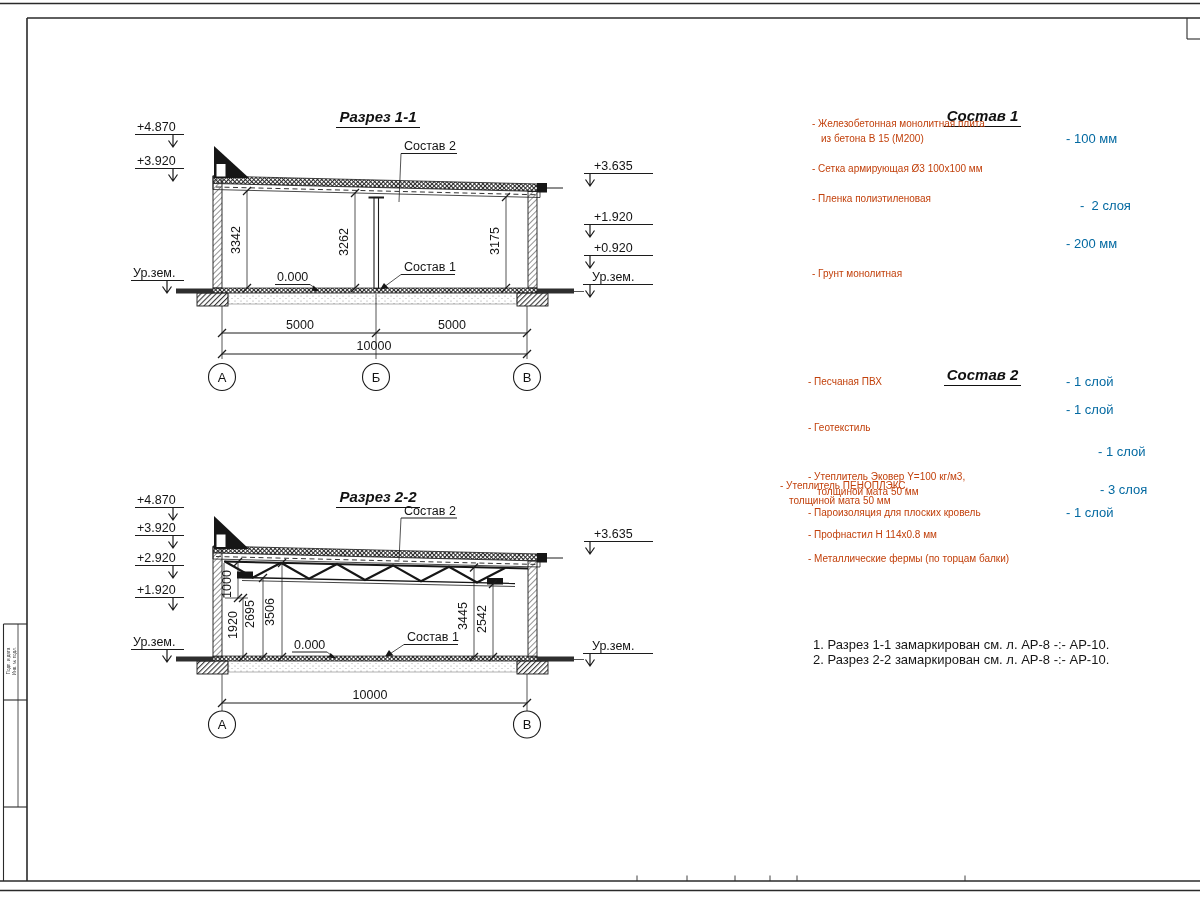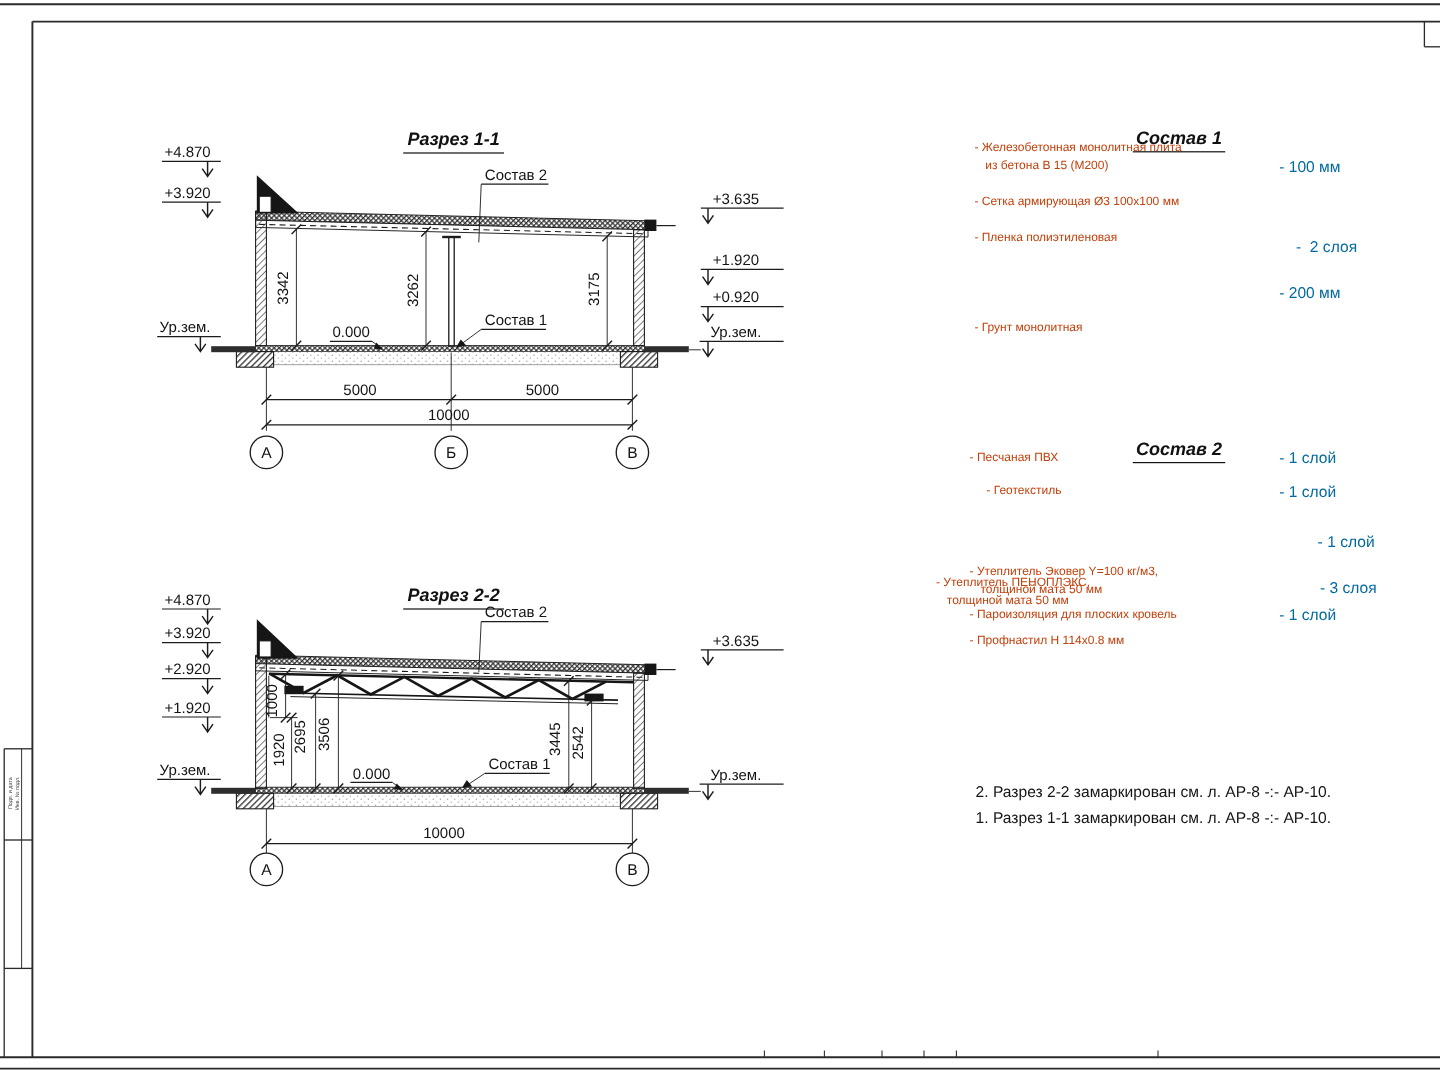--- a/index.html
+++ b/index.html
@@ -336,39 +336,42 @@
   <span class="val" style="left:1066px;top:236px;">- 200 мм</span>
   <div class="txt" style="left:812px;top:266px;">
         <span class="nm">- Грунт монолитная</span>
       </div>
 
   <div class="stitle" style="left:905px;top:322px;width:155px;"><span>Состав 2</span></div>
   <div class="txt" style="left:808px;top:374px;">
         <span class="nm">- Песчаная ПВХ</span>
       </div>
   <span class="val" style="left:1066px;top:374px;">- 1 слой</span>
-  <div class="txt" style="left:808px;top:402px;margin-left:14px;">
+  <div class="txt" style="left:808px;top:420px;">
         <span class="nm">- Геотекстиль</span>
       </div>
   <span class="val" style="left:1066px;top:402px;">- 1 слой</span>
   <div class="txt" style="left:780px;top:431px;margin-top:47px;">
         <span class="nm">- Утеплитель ПЕНОПЛЭКС,
 толщиной мата 50 мм</span>
       </div>
   <span class="val" style="left:1098px;top:444px;">- 1 слой</span>
   <div class="txt" style="left:808px;top:469px;">
         <span class="nm">- Утеплитель Эковер Y=100 кг/м3,
 толщиной мата 50 мм</span>
       </div>
   <span class="val" style="left:1100px;top:482px;">- 3 слоя</span>
   <div class="txt" style="left:808px;top:505px;">
         <span class="nm">- Пароизоляция для плоских кровель</span>
       </div>
   <span class="val" style="left:1066px;top:505px;">- 1 слой</span>
   <div class="txt" style="left:808px;top:527px;">
         <span class="nm">- Профнастил Н 114х0.8 мм</span>
       </div>
-
-  <div class="note" style="left:813px;top:674px;">1. Разрез 1-1 замаркирован см. л. АР-8 -:- АР-10.</div>
+  <div class="txt" style="left:808px;top:551px;">
+        <span class="nm">- Металлические фермы (по торцам балки)</span>
+      </div>
+
+  <div class="note" style="left:813px;top:637px;">1. Разрез 1-1 замаркирован см. л. АР-8 -:- АР-10.</div>
   <div class="note" style="left:813px;top:652px;">2. Разрез 2-2 замаркирован см. л. АР-8 -:- АР-10.</div>
 </div>
 
 </div>
 
 </body></html>

